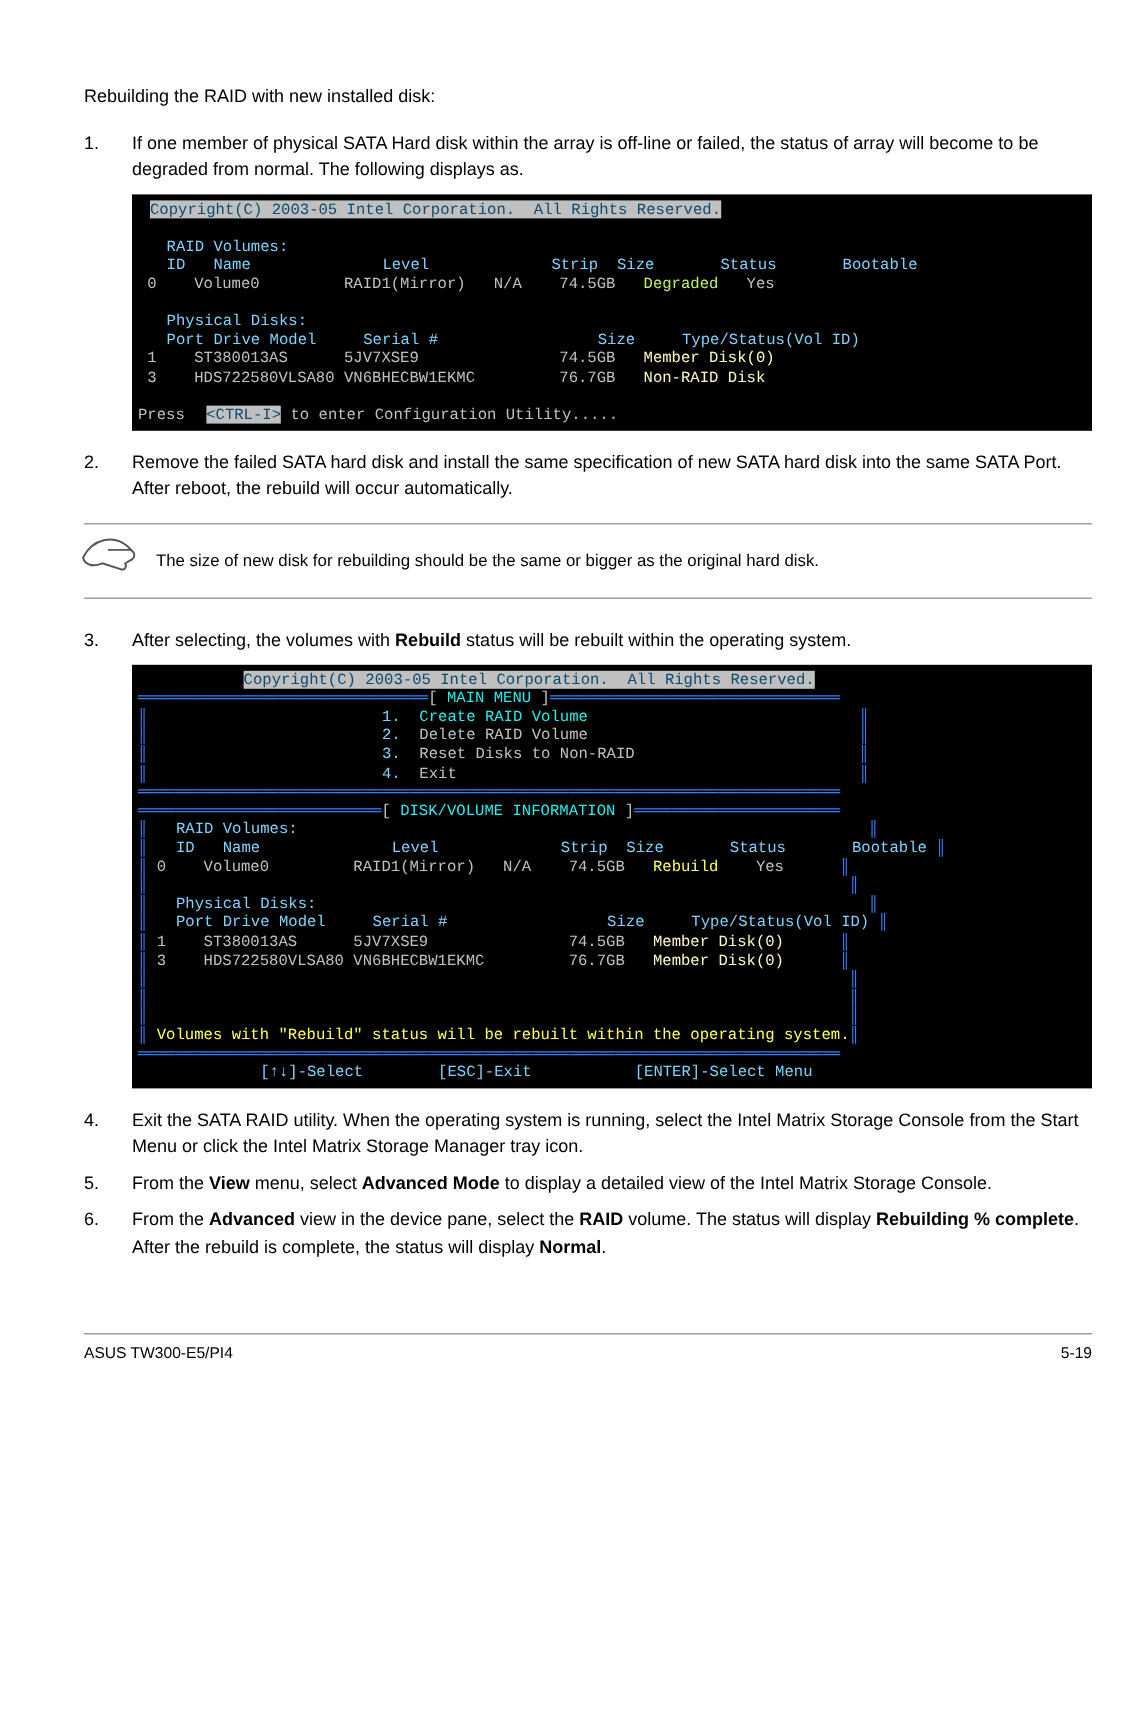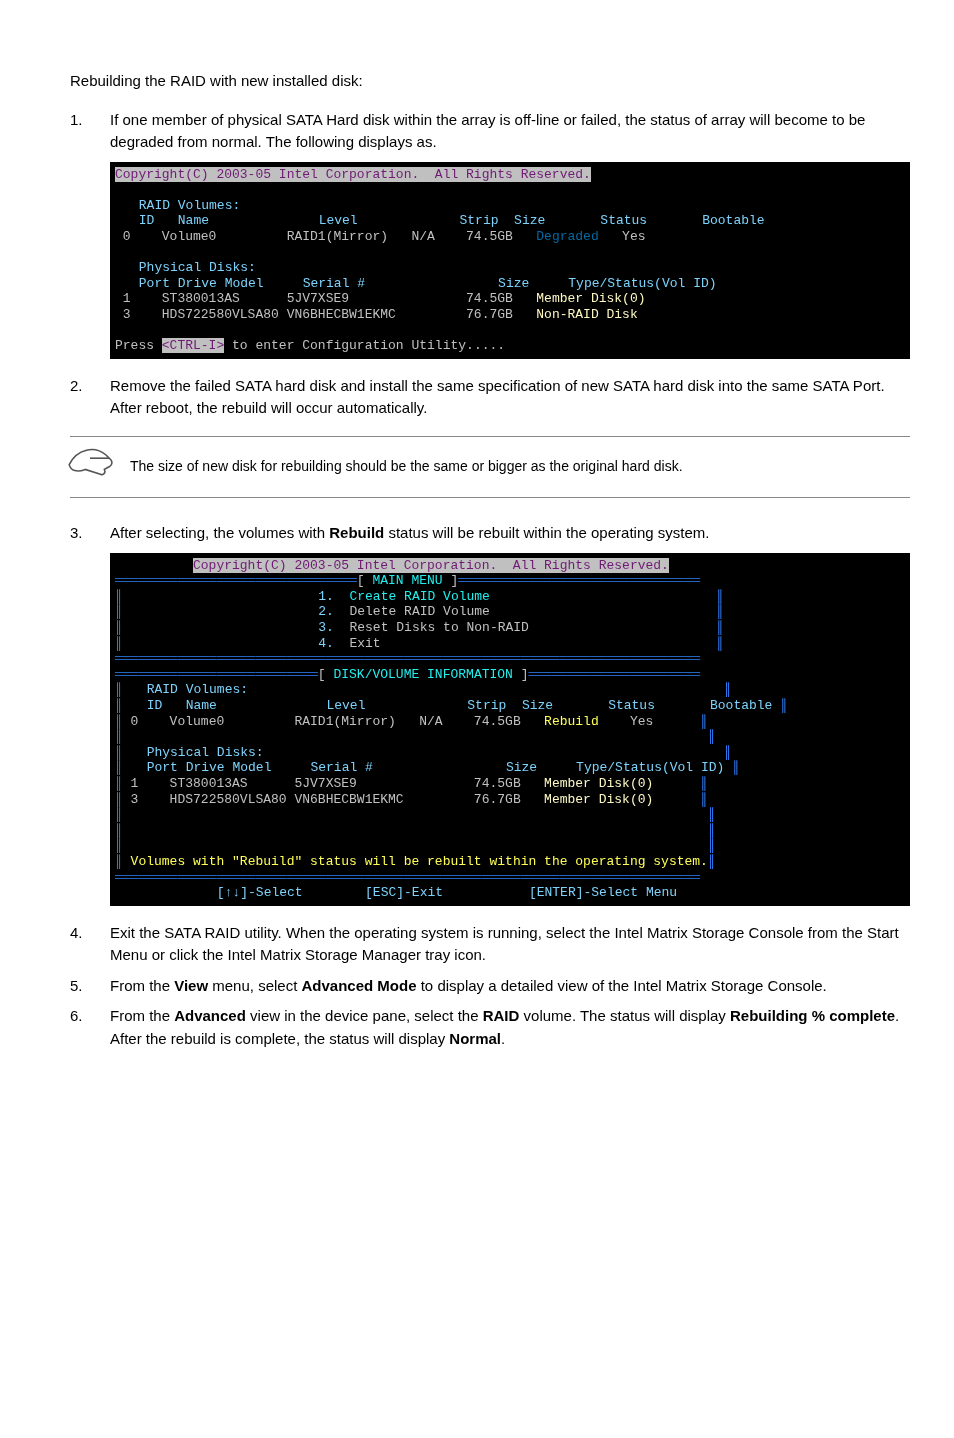--- a/index.html
+++ b/index.html
@@ -32,25 +32,25 @@
     color: #c0c0c0;
     font-family: "Courier New", monospace;
     font-size: 13px;
     padding: 5px;
     margin: 6px 0 16px 40px;
     line-height: 1.2;
     white-space: pre;
     overflow: hidden;
   }
   .bios .w { color: #7dd3fc; margin-left: 16px; }
-  .bios .r { color: #0369a1; text-align: right; }
+  .bios .r { color: #bef264; text-align: right; }
   .bios .g { color: #fef9c3; }
   .bios .c { color: #22eeee; }
   .bios .y { color: #ffff55; }
-  .bios .inv { background: #c0c0c0; color: #701a75; }
+  .bios .inv { background: #c0c0c0; color: #0c4a6e; margin-left: 10px; }
   .bios .blue { color: #3080ff; }
   .note {
     display: flex;
     align-items: center;
     border-top: 1px solid #888;
     border-bottom: 1px solid #888;
     padding: 10px 0;
     margin: 16px 0 24px 0;
     column-gap: 16px;
   }
@@ -148,14 +148,18 @@
   <div class="numitem">
     <div class="num">5.</div>
     <div class="txt"><span>From the </span><span class="b">View</span><span> menu, select </span><span class="b">Advanced Mode</span><span> to display a detailed view of the Intel Matrix Storage Console.</span></div>
   </div>
 
   <div class="numitem">
     <div class="num">6.</div>
     <div class="txt"><span>From the </span><span class="b">Advanced</span><span> view in the device pane, select the </span><span class="b">RAID</span><span> volume. The status will display </span><span class="b">Rebuilding % complete</span><span>. After the rebuild is complete, the status will display </span><span class="b">Normal</span><span>.</span></div>
   </div>
 
+  <div class="footer">
+    <span>ASUS TW300-E5/PI4</span>
+    <span>5-19</span>
+  </div>
 
 </div>
 
 </body></html>

